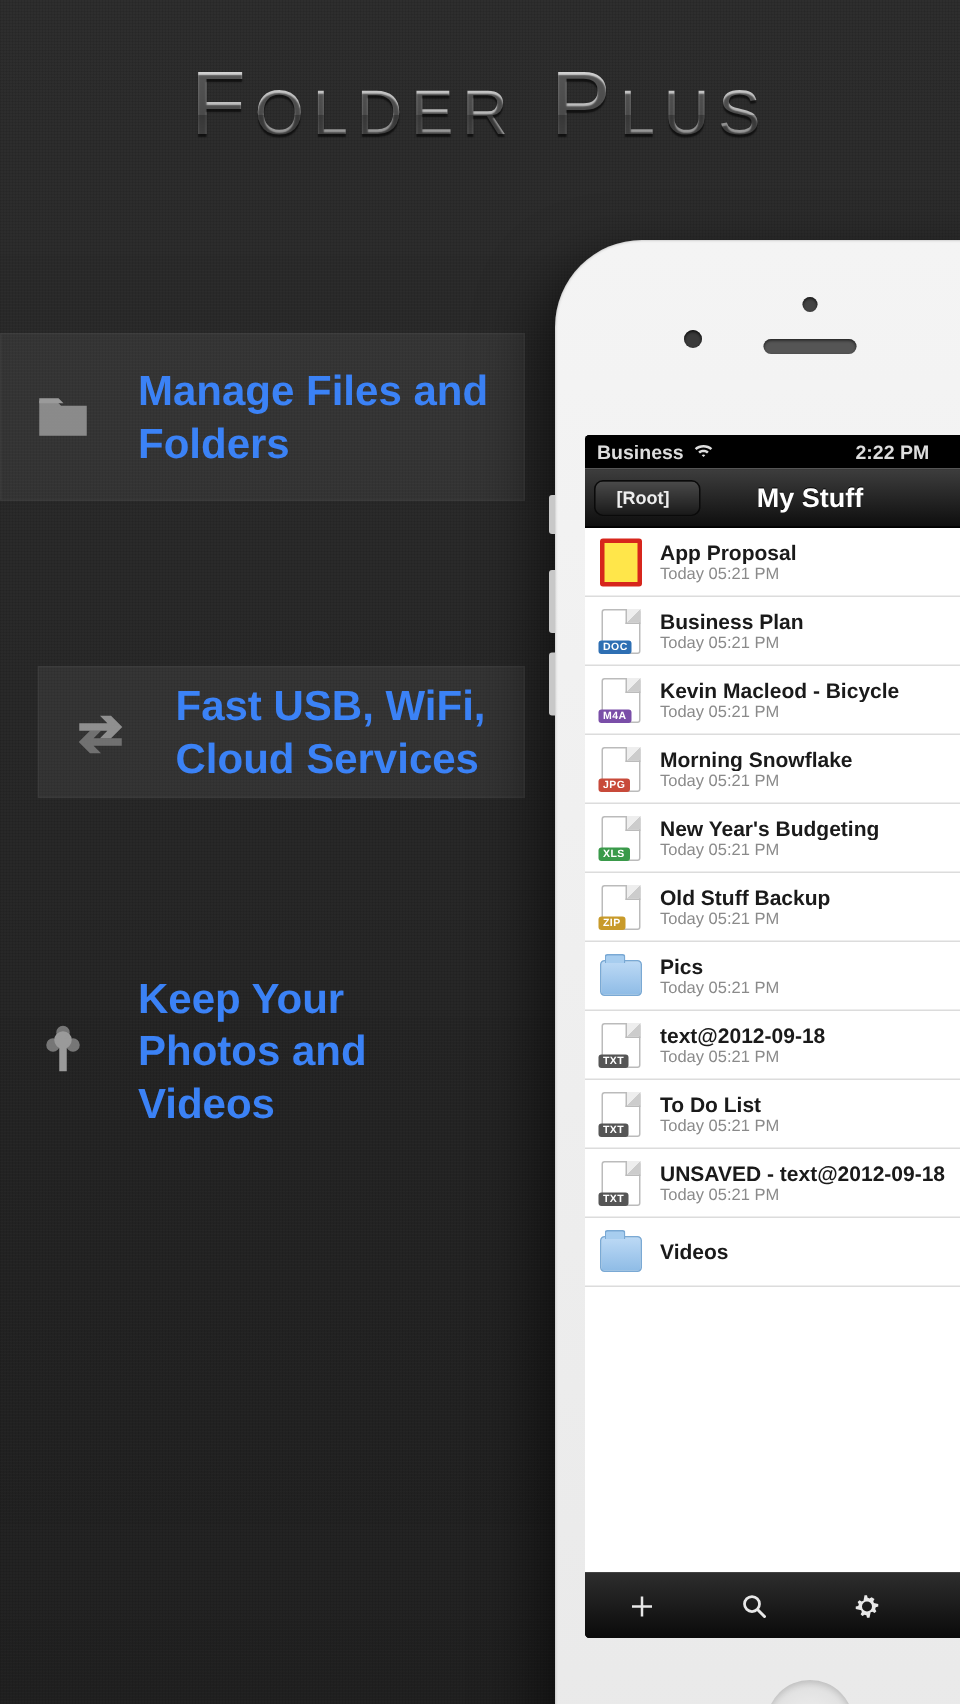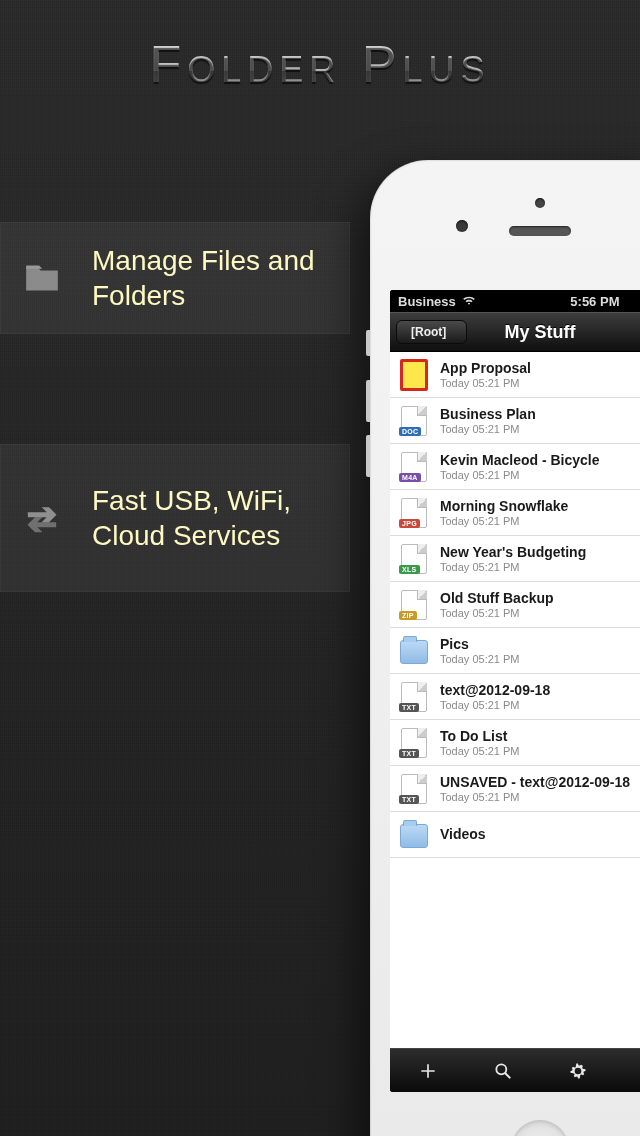--- a/index.html
+++ b/index.html
@@ -12,21 +12,21 @@
       repeating-linear-gradient(90deg, rgba(0,0,0,0.08) 0 1px, transparent 1px 2px),
       linear-gradient(#2e2e2e, #222);
     font-family: "Helvetica Neue", Helvetica, Arial, sans-serif;
     overflow: hidden;
     position: relative;
   }
 
   .app-title {
     text-align: center;
     padding: 34px 0 36px;
-    font-size: 52px;
+    font-size: 60px;
     letter-spacing: 6px;
     font-weight: 300;
     font-variant: small-caps;
     background: linear-gradient(#fff, #b8b8b8 55%, #888 55%, #e8e8e8);
     -webkit-background-clip: text;
     background-clip: text;
     color: transparent;
     text-shadow: 0 2px 1px rgba(0,0,0,0.6);
   }
 
@@ -34,42 +34,42 @@
     position: absolute;
     left: 0;
     top: 140px;
     width: 350px;
   }
   .feature {
     display: flex;
     align-items: center;
     height: 220px;
     padding: 0 20px 0 18px;
-    color: #fef9c3;
+    color: #3b82f6;
     font-size: 28px;
     line-height: 1.25;
-    font-weight: 400;
+    font-weight: 700;
   }
   .feature.hl {
     background: rgba(255,255,255,0.06);
     box-shadow: inset 0 0 0 1px rgba(255,255,255,0.04);
   }
   .feature .ficon {
     width: 48px;
     flex: 0 0 48px;
     margin-right: 26px;
     color: #9a9a9a;
     display: flex;
     align-items: center;
     justify-content: center;
   }
   .feature .ficon svg { width: 40px; height: 40px; fill: currentColor; stroke: currentColor; }
   .feature.f1 { height: 112px; margin-top: 82px; }
   .feature.f2 { height: 118px; margin-top: 110px; }
-  .feature.f3 { height: 148px; margin-top: 110px; }
+  .feature.f3 { height: 88px; margin-top: 110px; margin-left: 25px; }
   .feature.f4 { height: 116px; margin-top: 110px; }
 
   
   .device {
     position: absolute;
     top: 160px;
     left: 370px;
     width: 340px;
     height: 1050px;
     background: linear-gradient(#f4f4f4, #e9e9e9);
@@ -318,40 +318,52 @@
   </div>
   <div class="feature f3 hl">
     <span class="ficon">
       <svg viewBox="0 0 24 24">
           <path d="M4 9h12l-3-3h3l4 4-4 4h-3l3-3H4z" fill="currentColor" opacity="0.9"></path>
           <path d="M20 17H8l3 3H8l-4-4 4-4h3l-3 3h12z" fill="currentColor" opacity="0.6"></path>
         </svg>
     </span>
     <span>Fast USB, WiFi, Cloud Services</span>
   </div>
+  <div class="feature f4">
+    <span class="ficon">
+      <svg viewBox="0 0 24 24">
+          <circle cx="12" cy="8" r="3" fill="currentColor"></circle>
+          <circle cx="8" cy="10" r="2.2" fill="currentColor" opacity="0.7"></circle>
+          <circle cx="16" cy="10" r="2.2" fill="currentColor" opacity="0.7"></circle>
+          <circle cx="12" cy="5" r="2.2" fill="currentColor" opacity="0.7"></circle>
+          <rect x="11" y="11" width="2" height="9" fill="currentColor"></rect>
+        </svg>
+    </span>
+    <span>Keep Your Photos and Videos</span>
+  </div>
 </div>
 
 <div class="device">
   <div class="side-btn" style="top:170px;height:26px"></div>
   <div class="side-btn" style="top:220px;height:42px"></div>
   <div class="side-btn" style="top:275px;height:42px"></div>
   <div class="sensor"></div>
   <div class="camera"></div>
   <div class="earpiece"></div>
 
   <div class="screen">
 
     <div class="status-bar">
       <span>Business</span>
       <span class="wifi">
         <svg width="14" height="12" viewBox="0 0 24 20">
             <path d="M12 18l-2-2c1-1 3-1 4 0zM6 12c3-3 9-3 12 0l-2 2c-2-2-6-2-8 0zM2 8c5-5 15-5 20 0l-2 2c-4-4-12-4-16 0z" fill="#ddd"></path>
           </svg>
       </span>
-      <span class="sb-time">5:56 PM</span>
+      <span class="sb-time">2:22 PM</span>
     </div>
 
     <div class="nav-bar">
       <span class="back-btn">[Root]</span>
       <span class="nav-title">My Stuff</span>
     </div>
 
     <div class="file-list" id="file-list">
         <div class="row">
           <div class="ricon">

